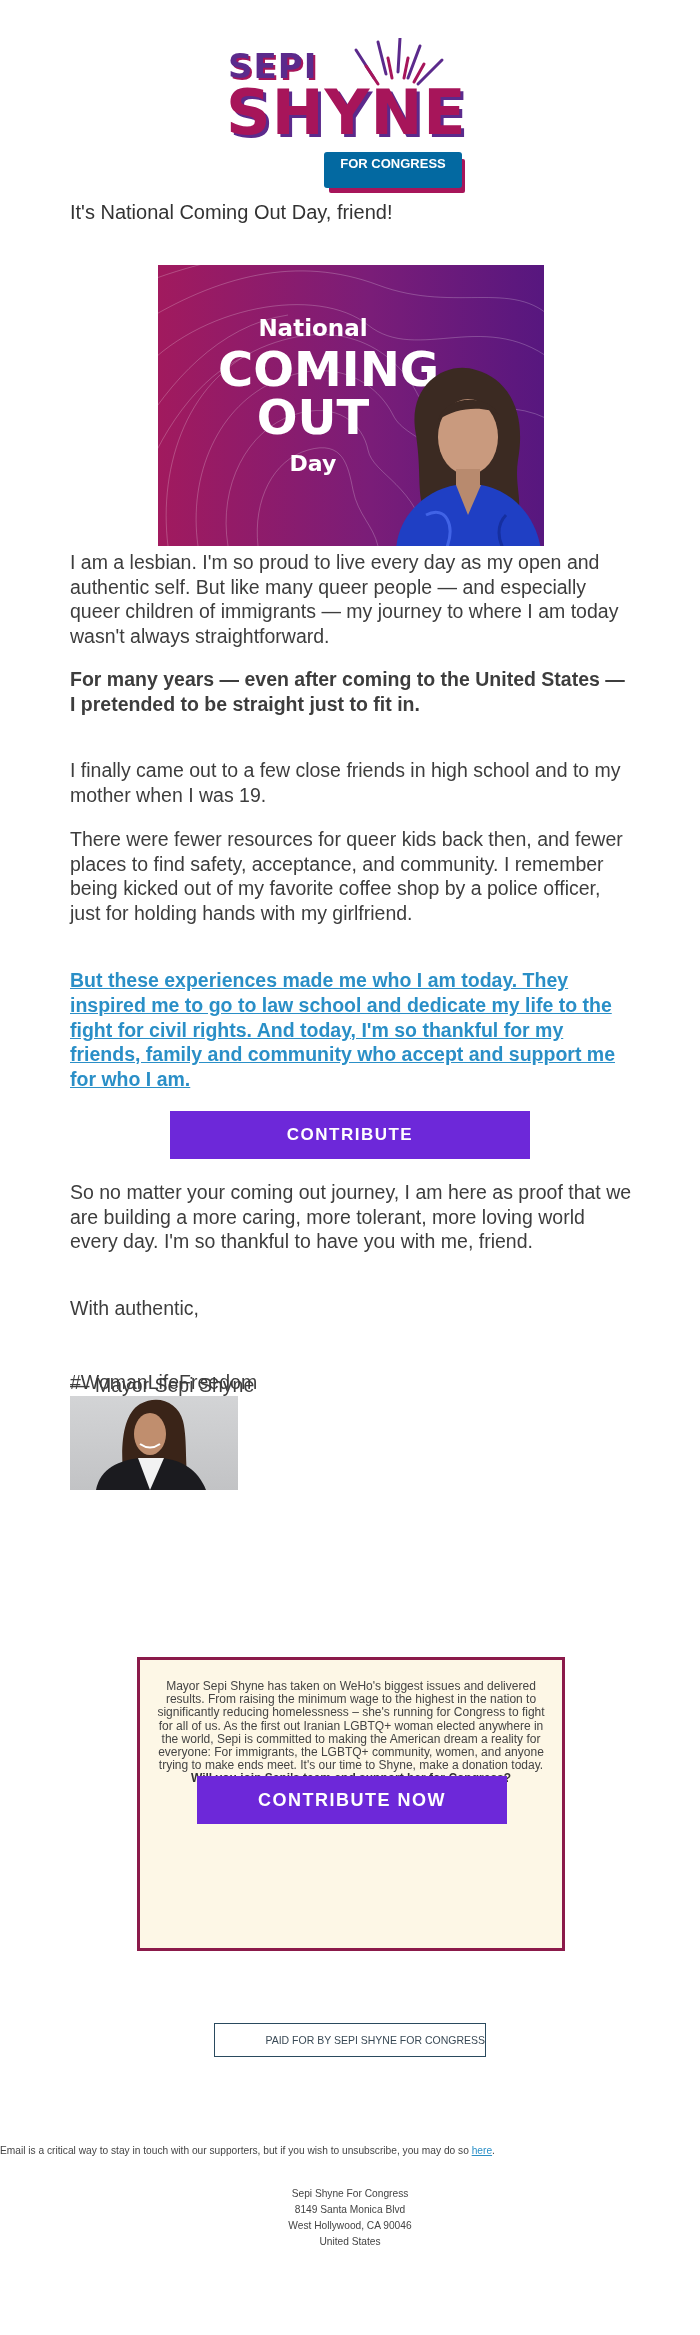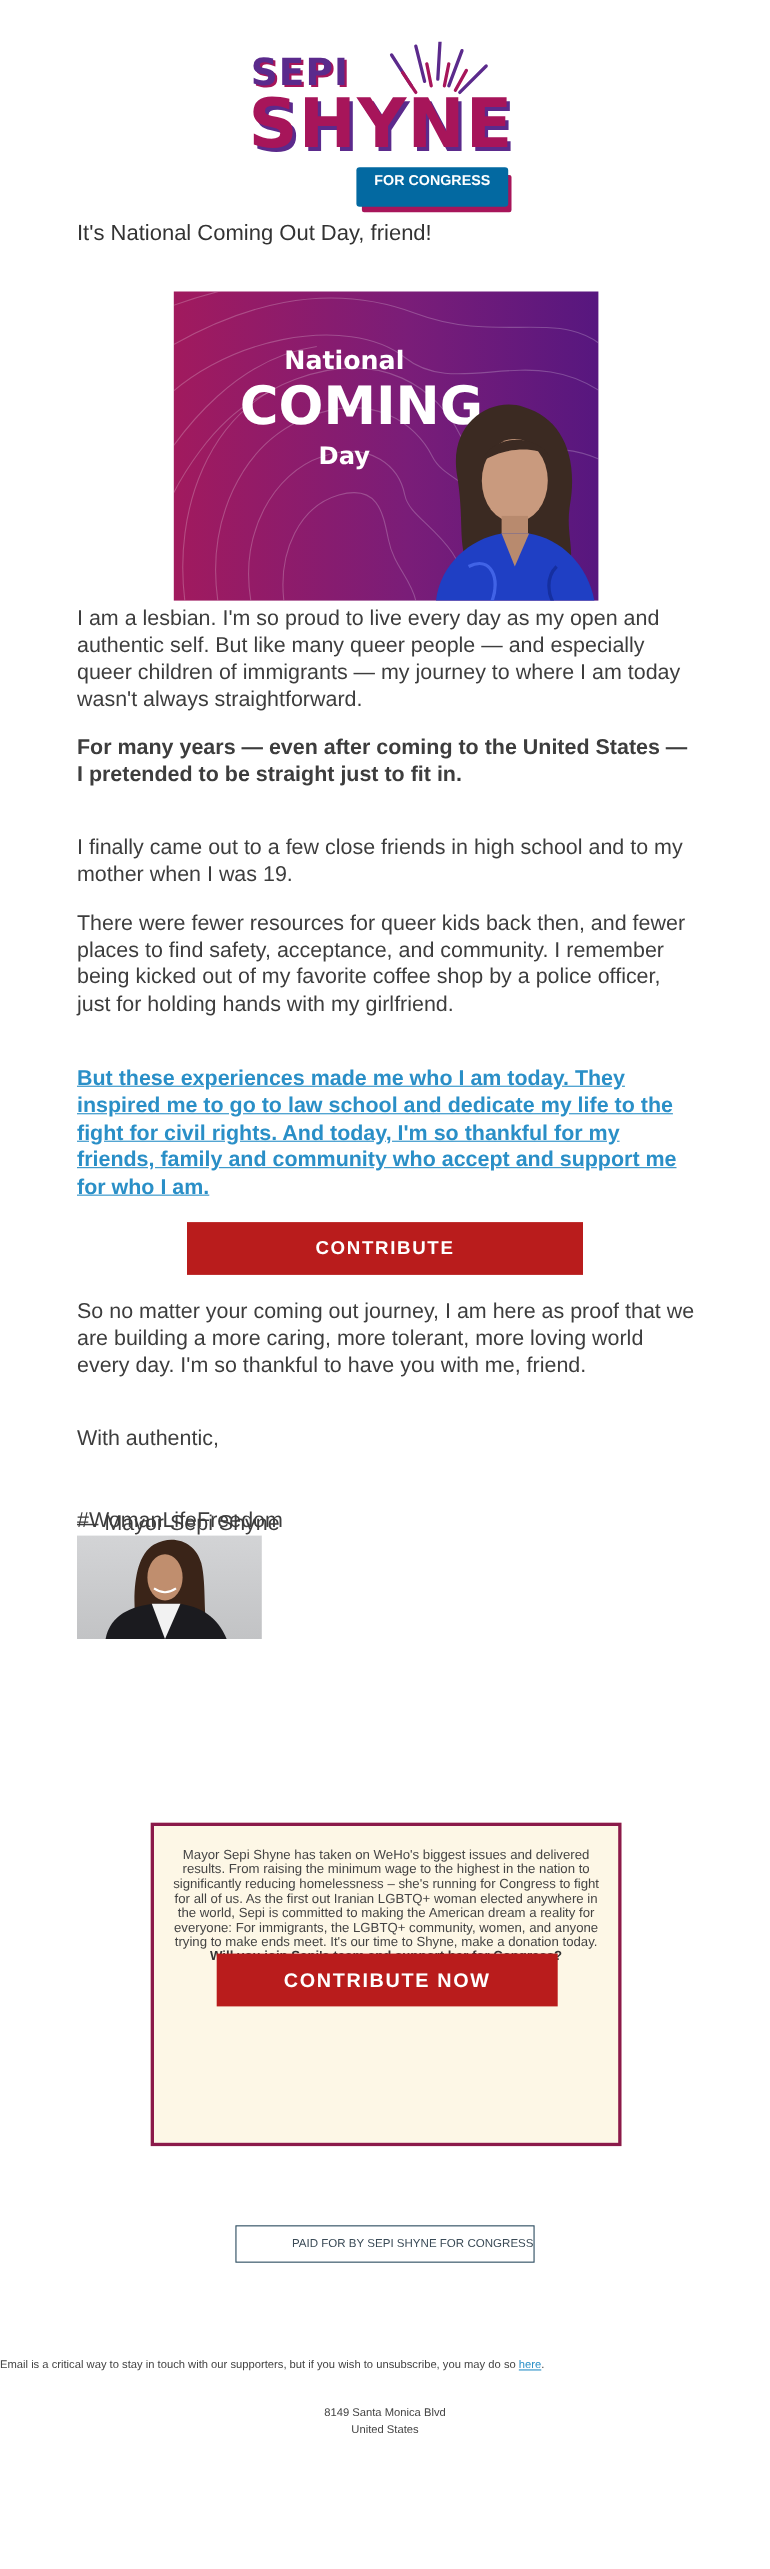--- a/index.html
+++ b/index.html
@@ -22,21 +22,21 @@
   .banner .t1 { position: absolute; left: 60px; top: 50px; width: 190px; text-align: center; color: #fff; font-weight: bold; font-family: "DejaVu Sans", sans-serif; }
   .banner .nat { font-size: 23px; }
   .banner .big { font-size: 48px; line-height: 48px; font-weight: 900; letter-spacing: 0px; }
   .banner .day { font-size: 22px; margin-top: 10px; }
   .banner .person { position: absolute; left: 228px; top: 100px; width: 160px; height: 185px; }
 
   .body-text { left: 70px; width: 564px; font-size: 19.5px; line-height: 24.6px; color: #3d3d3d; }
   .body-text.bold { font-weight: bold; }
   .link-para { left: 70px; width: 564px; font-size: 19.5px; line-height: 24.8px; color: #2a8fc7; font-weight: bold; text-decoration: underline; cursor: pointer; }
 
-  .btn { background: #b91c1c; color: #fff; font-weight: bold; text-align: center; letter-spacing: 1.5px; cursor: pointer; }
+  .btn { background: #6d28d9; color: #fff; font-weight: bold; text-align: center; letter-spacing: 1.5px; cursor: pointer; }
   .contribute { left: 170px; top: 1111px; width: 360px; height: 48px; line-height: 48px; font-size: 17px; }
 
   .sig-photo { left: 70px; top: 1396px; width: 168px; height: 94px; overflow: hidden; background: linear-gradient(180deg,#d3d4d6,#c2c3c5); }
 
   .promo { left: 137px; top: 1657px; width: 422px; height: 288px; background: #fdf7e6; border: 3px solid #8b1a4a; }
   .promo .ptext { position: absolute; left: 10px; top: 20px; width: 402px; text-align: center; font-size: 12px; line-height: 13.2px; color: #444; }
   .promo .pq { font-weight: bold; color: #333; }
   .promo .b1 { position: absolute; left: 57px; top: 116px; width: 310px; height: 48px; line-height: 48px; font-size: 18px; }
   .promo .b2 { position: absolute; left: 57px; top: 182px; width: 310px; height: 48px; line-height: 48px; font-size: 18px; }
 
@@ -80,20 +80,21 @@
       <path d="M70 281 C 60 220, 90 165, 135 150 S 205 160, 210 185 S 260 220, 270 281"></path>
       <path d="M100 281 C 95 235, 115 195, 150 185 S 190 200, 195 225 S 215 260, 220 281"></path>
       <path d="M-20 20 C 80 -20, 200 -30, 300 -5"></path>
       <path d="M-20 170 C 10 120, 60 60, 130 50"></path>
       <path d="M-20 230 C 0 170, 40 110, 90 90"></path>
     </g>
   </svg>
   <div class="t1">
     <div class="nat">National</div>
     <div class="big" style="margin-top:4px;">COMING</div>
+    <div class="big">OUT</div>
     <div class="day">Day</div>
   </div>
   <svg class="person" viewBox="0 0 160 185">
     <path d="M30 70 C 20 20, 60 -5, 90 5 C 125 15, 140 50, 132 95 C 128 120, 138 140, 130 150 L 40 150 C 30 130, 36 110, 30 70 Z" fill="#3b2a22"></path>
     <ellipse cx="82" cy="72" rx="30" ry="38" fill="#c99a7e"></ellipse>
     <path d="M52 55 C 60 30, 100 28, 114 50 C 100 40, 70 42, 52 55 Z" fill="#3b2a22"></path>
     <rect x="70" y="104" width="24" height="20" fill="#b88a6e"></rect>
     <path d="M10 185 C 12 150, 40 125, 70 120 L 95 120 C 125 125, 150 150, 155 185 Z" fill="#1f3fc4"></path>
     <path d="M70 120 L 82 150 L 95 120 Z" fill="#b88a6e"></path>
     <path d="M40 150 C 60 140, 70 160, 60 185" stroke="#4163e6" stroke-width="3" fill="none"></path>
@@ -132,15 +133,17 @@
   <div class="btn b1">CONTRIBUTE NOW</div>
 </div>
 
 <div class="abs paid">PAID FOR BY SEPI SHYNE FOR CONGRESS</div>
 
 <div class="abs unsub">
   <span>Email is a critical way to stay in touch with our supporters, but if you wish to unsubscribe, you may do so </span><a>here</a><span>.</span>
 </div>
 
 <div class="abs address">
+  <div>Sepi Shyne For Congress</div>
   <div>8149 Santa Monica Blvd</div>
+  <div>West Hollywood, CA 90046</div>
   <div>United States</div>
 </div>
 
 </body></html>

